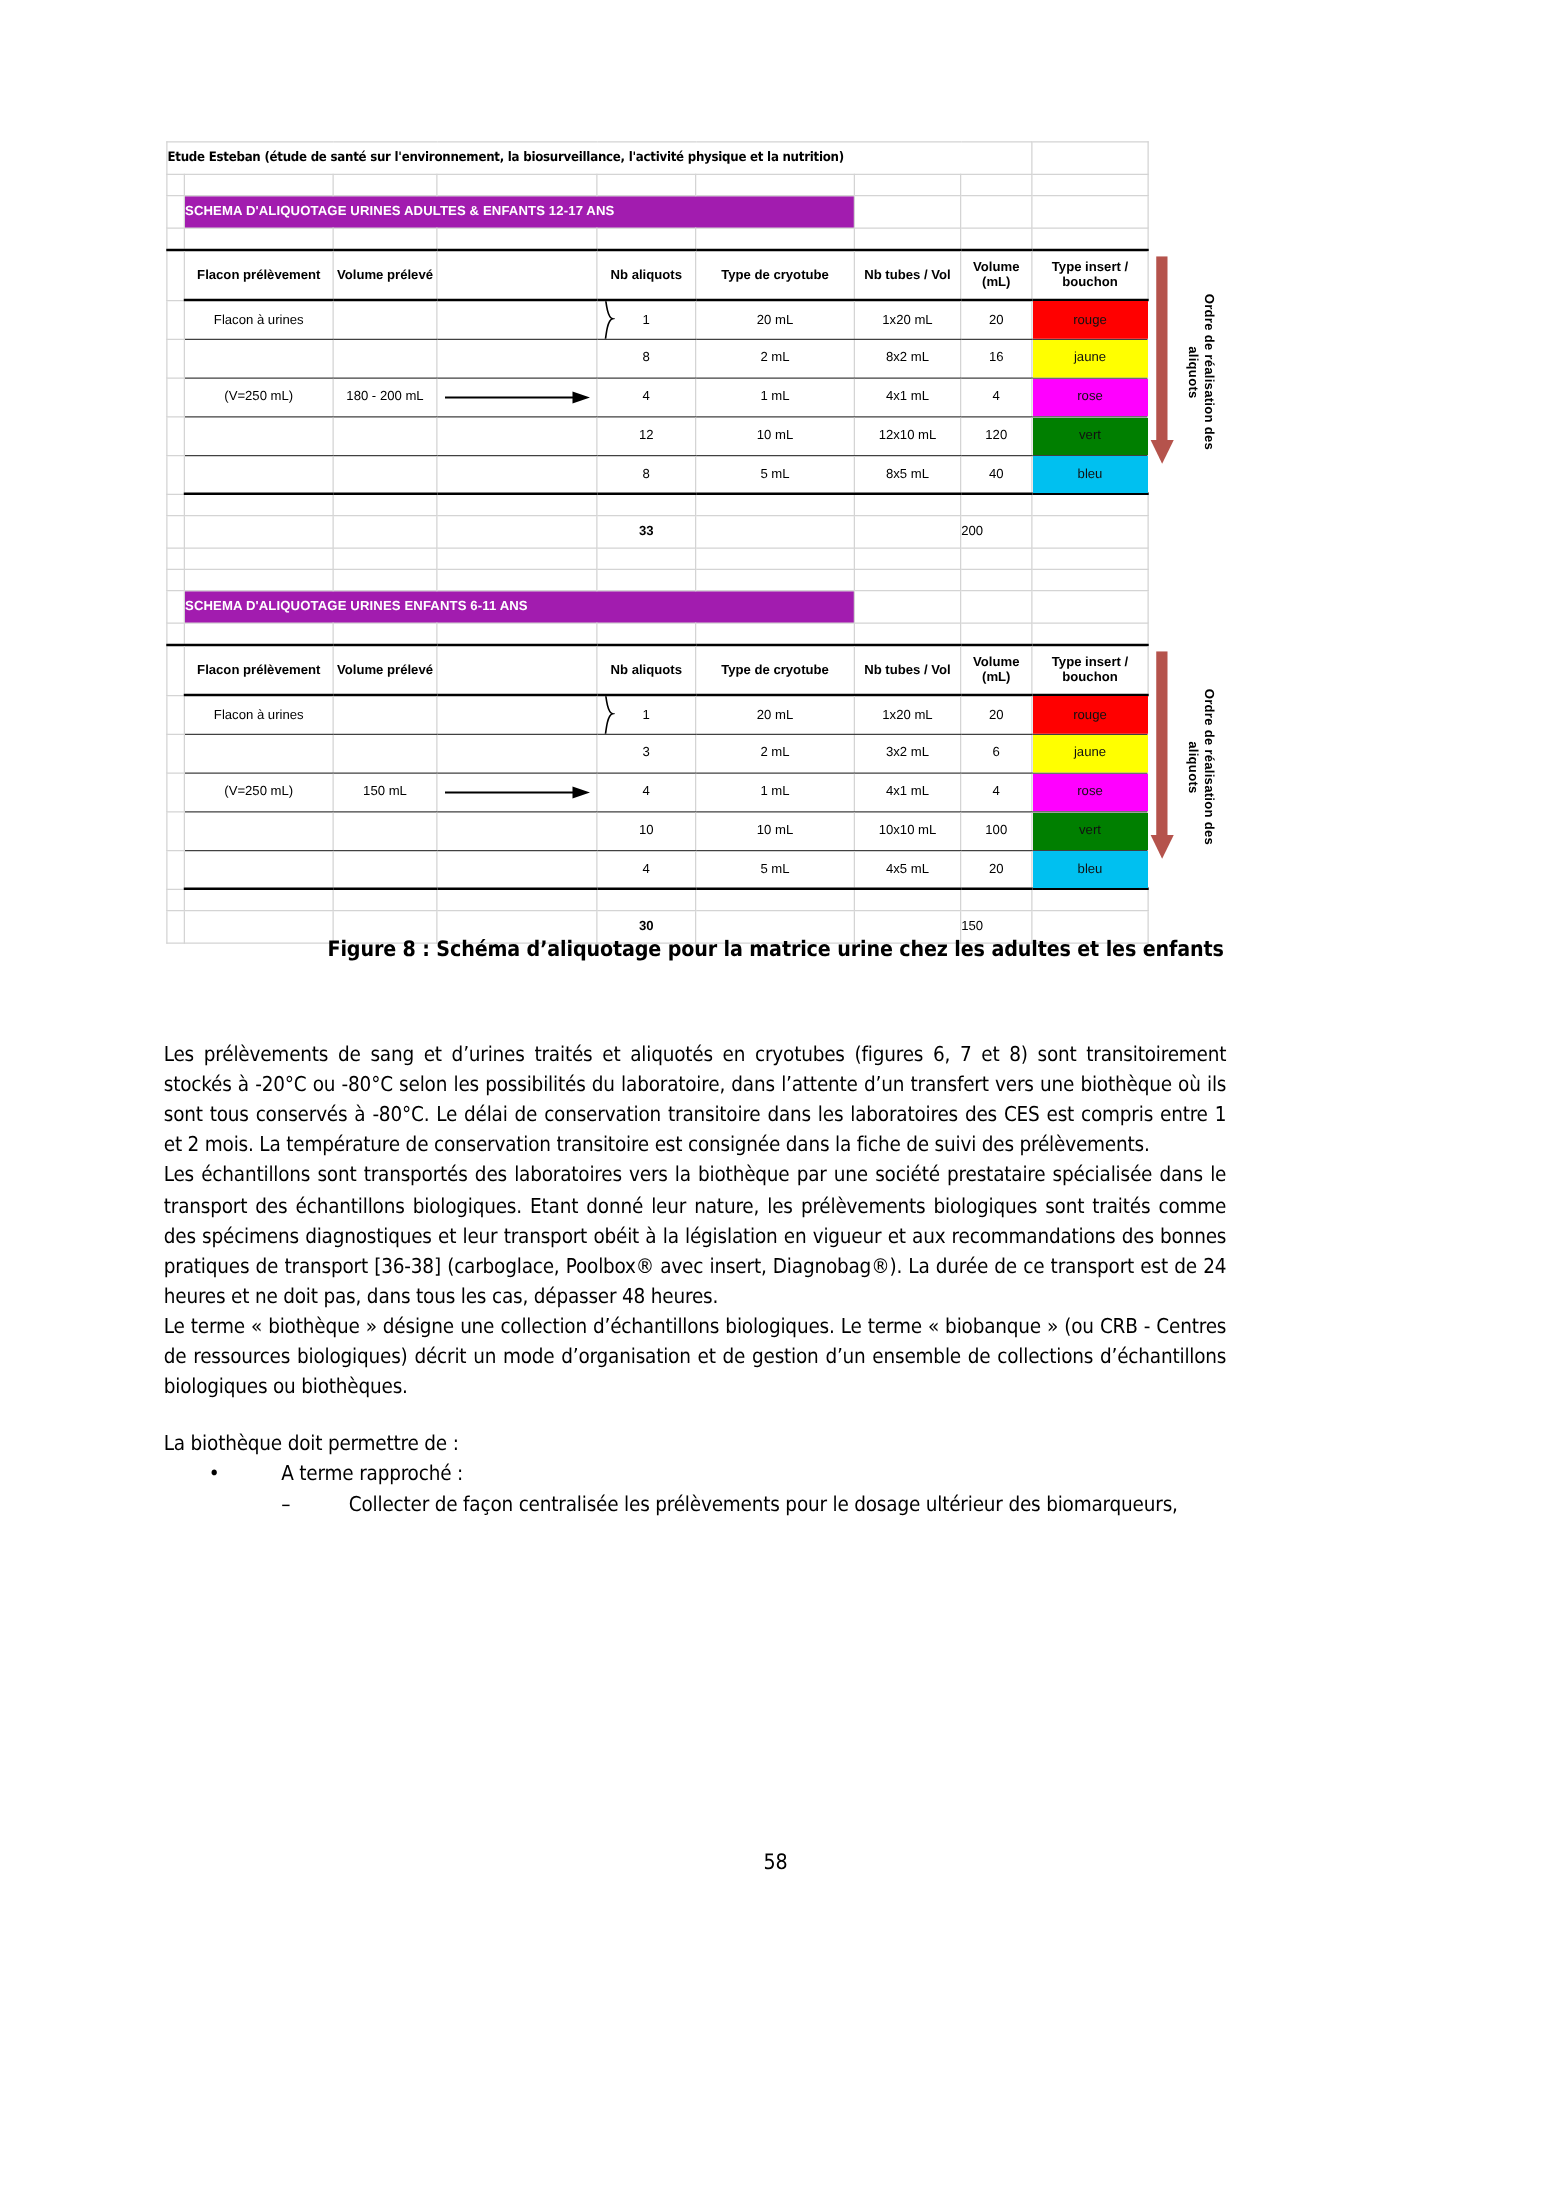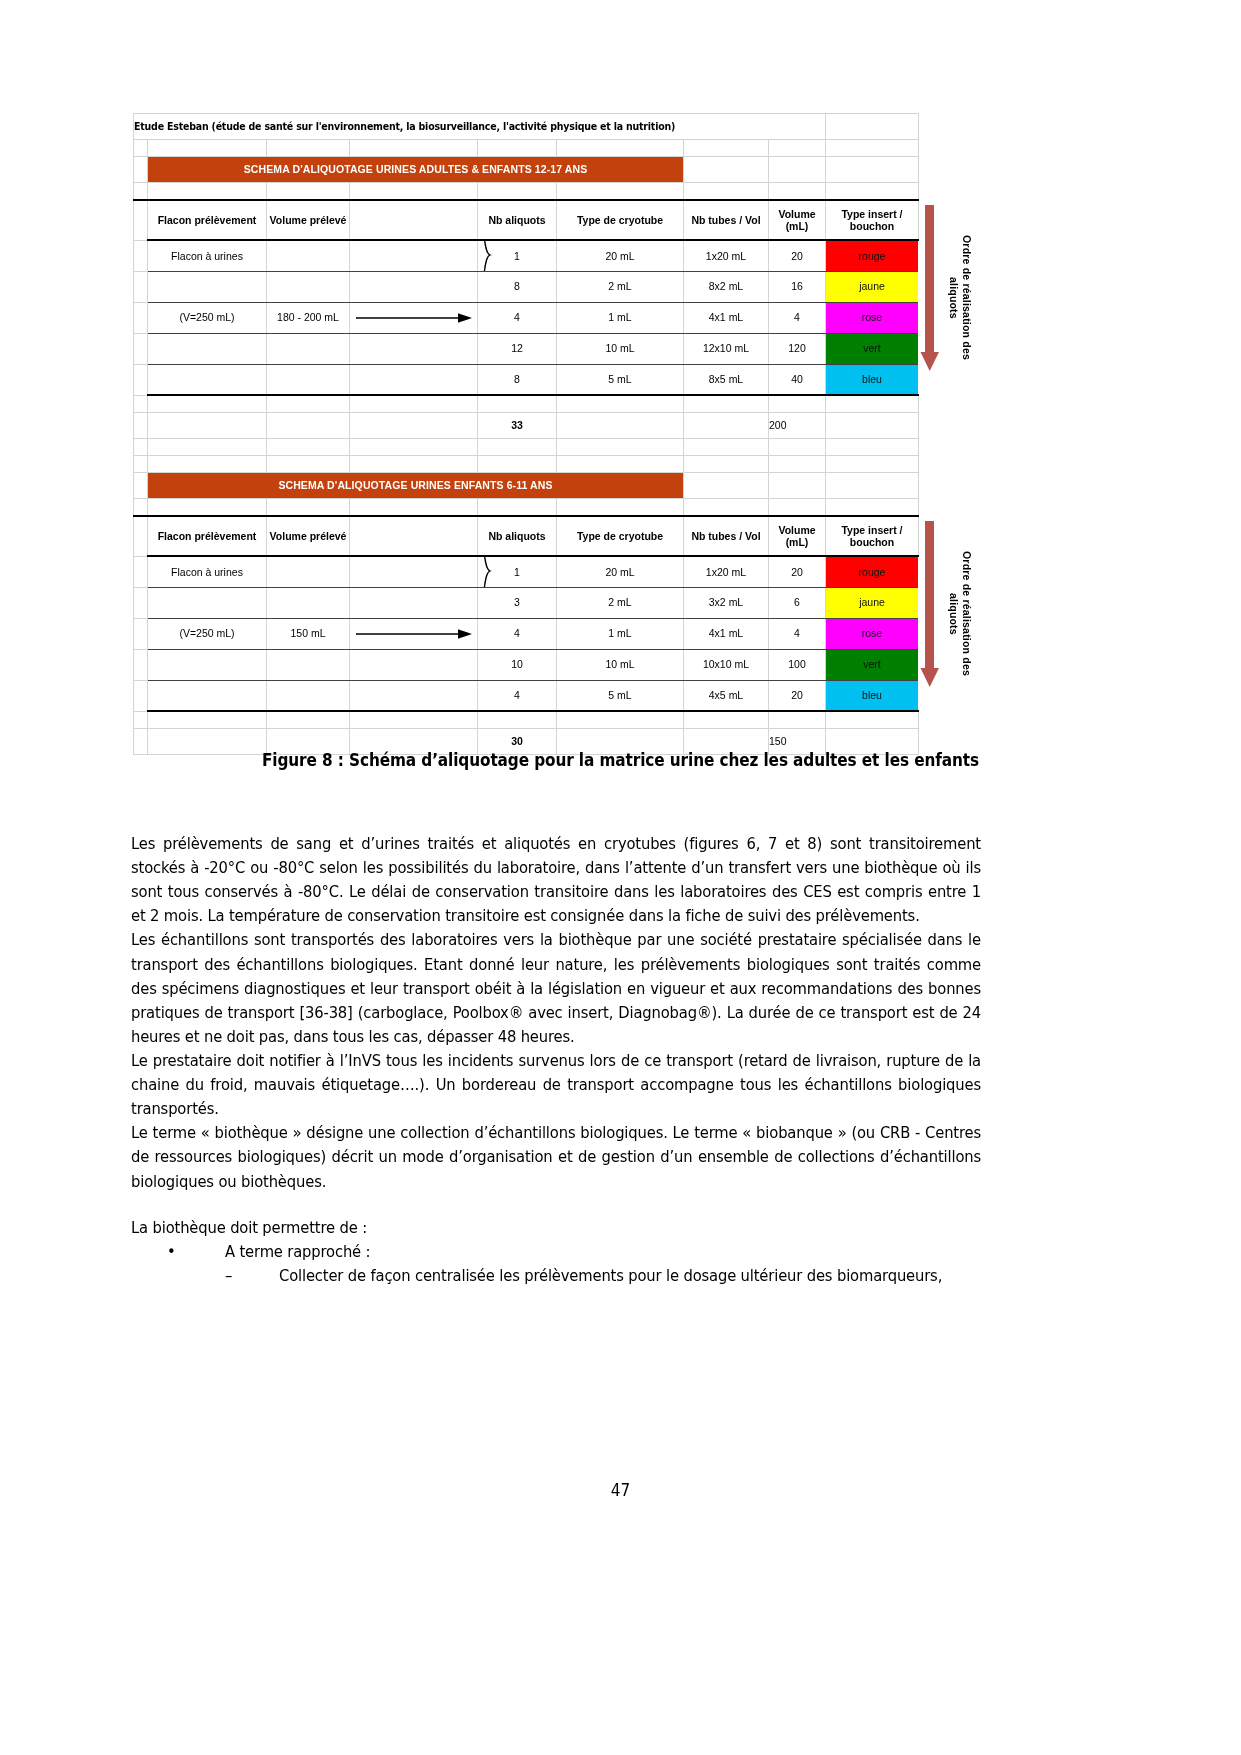--- a/index.html
+++ b/index.html
@@ -65,28 +65,27 @@
   .title-cell {
     font-weight: bold;
     font-size: 15.5px;
     letter-spacing: -0.2px;
     white-space: nowrap;
     padding-left: 2px;
     font-family: "DejaVu Sans Condensed", "Liberation Sans", sans-serif;
   }
 
   .banner {
-    background: #c2410c;
+    background: #a21caf;
     color: #ffffff;
     font-weight: bold;
     font-size: 11.5px;
     letter-spacing: 0.1px;
     padding-left: 8px;
     white-space: nowrap;
-    text-align: center;
   }
 
   .hdr {
     font-weight: bold;
     font-size: 10.5px;
     text-align: center;
     line-height: 1.25;
   }
   .ctr { text-align: center; }
 
@@ -593,32 +592,31 @@
         </tr>
       </tbody>
     </table>
   </div>
 
   <div class="fig-caption">Figure 8 : Schéma d’aliquotage pour la matrice urine chez les adultes et les enfants</div>
 
   <div class="body">
     <p>Les prélèvements de sang et d’urines traités et aliquotés en cryotubes (figures 6, 7 et 8) sont transitoirement stockés à -20°C ou -80°C selon les possibilités du laboratoire, dans l’attente d’un transfert vers une biothèque où ils sont tous conservés à -80°C. Le délai de conservation transitoire dans les laboratoires des CES est compris entre 1 et 2 mois. La température de conservation transitoire est consignée dans la fiche de suivi des prélèvements.</p>
     <p>Les échantillons sont transportés des laboratoires vers la biothèque par une société prestataire spécialisée dans le transport des échantillons biologiques. Etant donné leur nature, les prélèvements biologiques sont traités comme des spécimens diagnostiques et leur transport obéit à la législation en vigueur et aux recommandations des bonnes pratiques de transport [36-38] (carboglace, Poolbox® avec insert, Diagnobag®). La durée de ce transport est de 24 heures et ne doit pas, dans tous les cas, dépasser 48 heures.</p>
-    <p>Le prestataire doit notifier à l’InVS tous les incidents survenus lors de ce transport (retard de livraison, rupture de la chaine du froid, mauvais étiquetage….). Un bordereau de transport accompagne tous les échantillons biologiques transportés.</p>
 
 
     <p>Le terme « biothèque » désigne une collection d’échantillons biologiques. Le terme « biobanque » (ou CRB - Centres de ressources biologiques) décrit un mode d’organisation et de gestion d’un ensemble de collections d’échantillons biologiques ou biothèques.</p>
     <div class="gap"></div>
     <p>La biothèque doit permettre de :</p>
 
     <div class="bullet-l1">
       <span class="mk">•</span>
       <span>A terme rapproché :</span>
     </div>
     <div class="bullet-l2">
       <span class="mk">–</span>
       <span>Collecter de façon centralisée les prélèvements pour le dosage ultérieur des biomarqueurs,</span>
     </div>
   </div>
 
-  <div class="page-num">47</div>
+  <div class="page-num">58</div>
 
 </div>
 
 </body></html>

